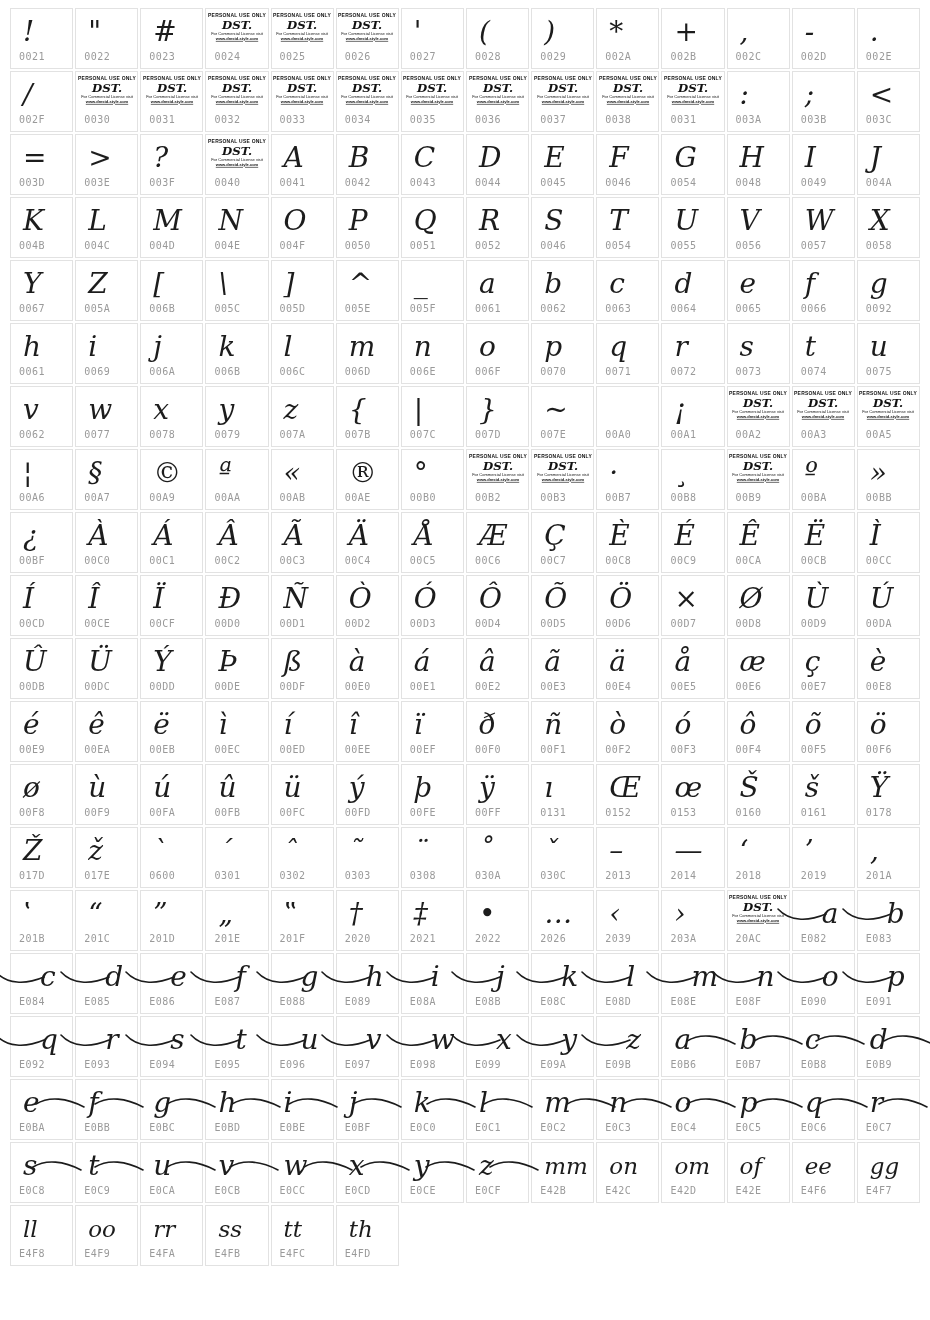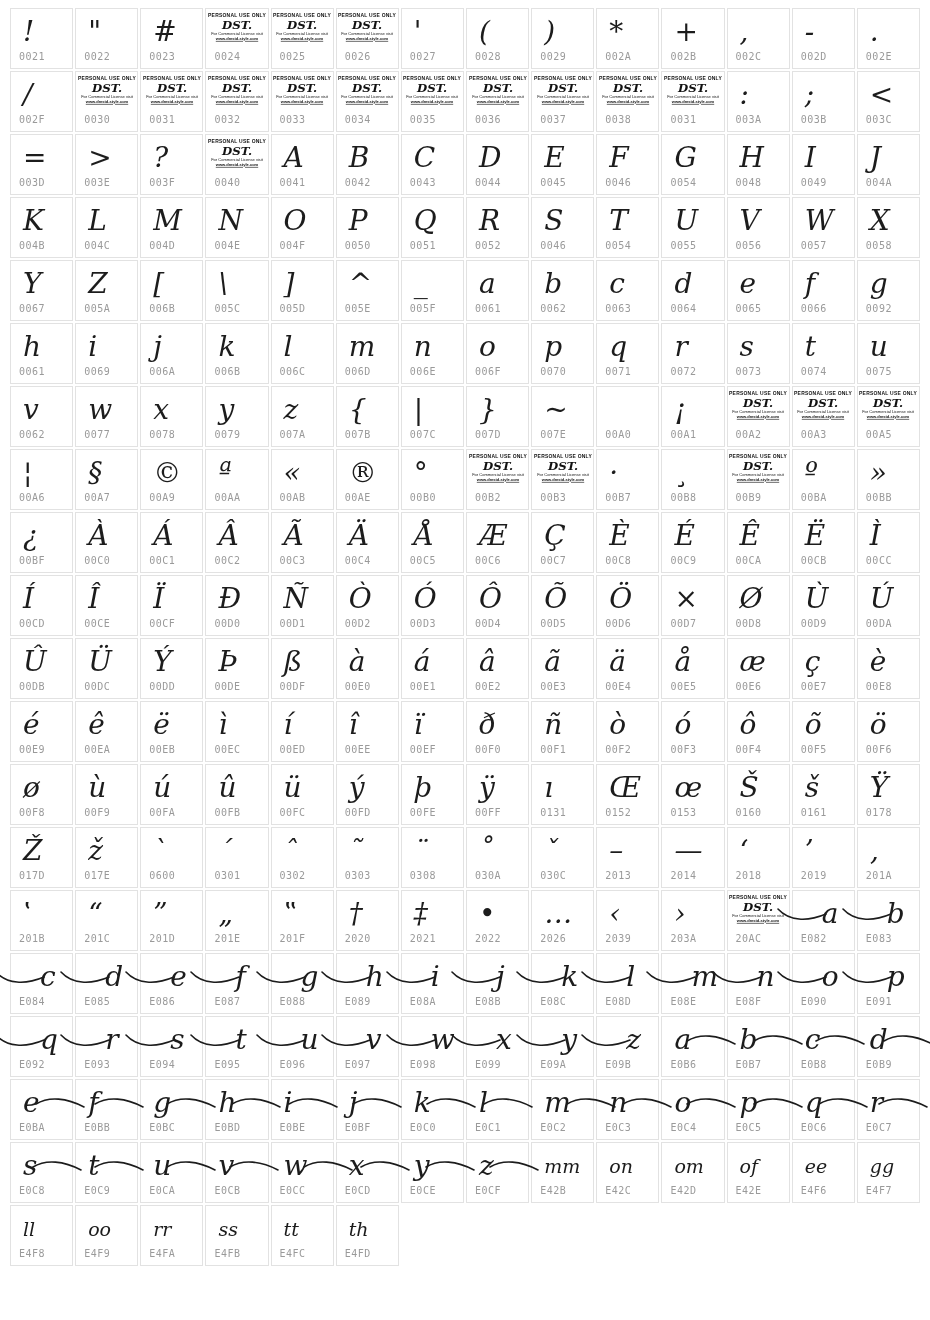--- a/index.html
+++ b/index.html
@@ -2,21 +2,21 @@
 <html style="--border: #e2e2e2; --code: #9a9a9a; --glyph: #1c1c1c;"><head>
 <meta charset="utf-8">
 <style>
   html,body{margin:0;padding:0;background:#ffffff;}
   body{width:930px;height:1320px;position:relative;font-family:"Liberation Sans",sans-serif;overflow:hidden;}
   #grid{position:absolute;top:8px;left:10px;width:910px;display:grid;grid-template-columns:repeat(14,1fr);gap:2px;}
   .cell{position:relative;height:61px;border:1px solid var(--border,#e2e2e2);background:#fff;box-sizing:border-box;}
   .code{position:absolute;left:8px;bottom:6px;font-family:"DejaVu Sans Mono",monospace;font-size:10px;color:var(--code,#999);letter-spacing:.5px;}
   .glyphwrap{position:absolute;left:0;top:2px;right:0;height:42px;display:flex;align-items:center;padding-left:12px;overflow:visible;z-index:2;}
   .glyph{font-family:"DejaVu Serif",serif;font-style:italic;font-size:28px;color:var(--glyph,#1c1c1c);line-height:1;white-space:nowrap;}
-  .lig .glyph{font-size:19px;}
+  .lig .glyph{font-size:23px;}
   .swash-svg{flex:0 0 auto;color:var(--glyph,#1c1c1c);}
   .sw-l{margin-left:-28px;margin-right:-5px;}
   .sw-r{margin-right:-28px;margin-left:-5px;}
   .wm{position:absolute;left:50%;top:4px;width:160%;transform:translateX(-50%) scale(.62);transform-origin:center top;text-align:center;line-height:1.3;color:#111;}
   .wm-line1{font-size:8px;font-weight:bold;letter-spacing:.4px;}
   .wm-logo{font-size:19px;line-height:1;font-family:"DejaVu Serif",serif;font-style:italic;font-weight:bold;}
   .wm-line2{font-size:6.5px;}
   .wm-line3{font-size:6.5px;font-weight:bold;text-decoration:underline;}
 </style>
 </head>

